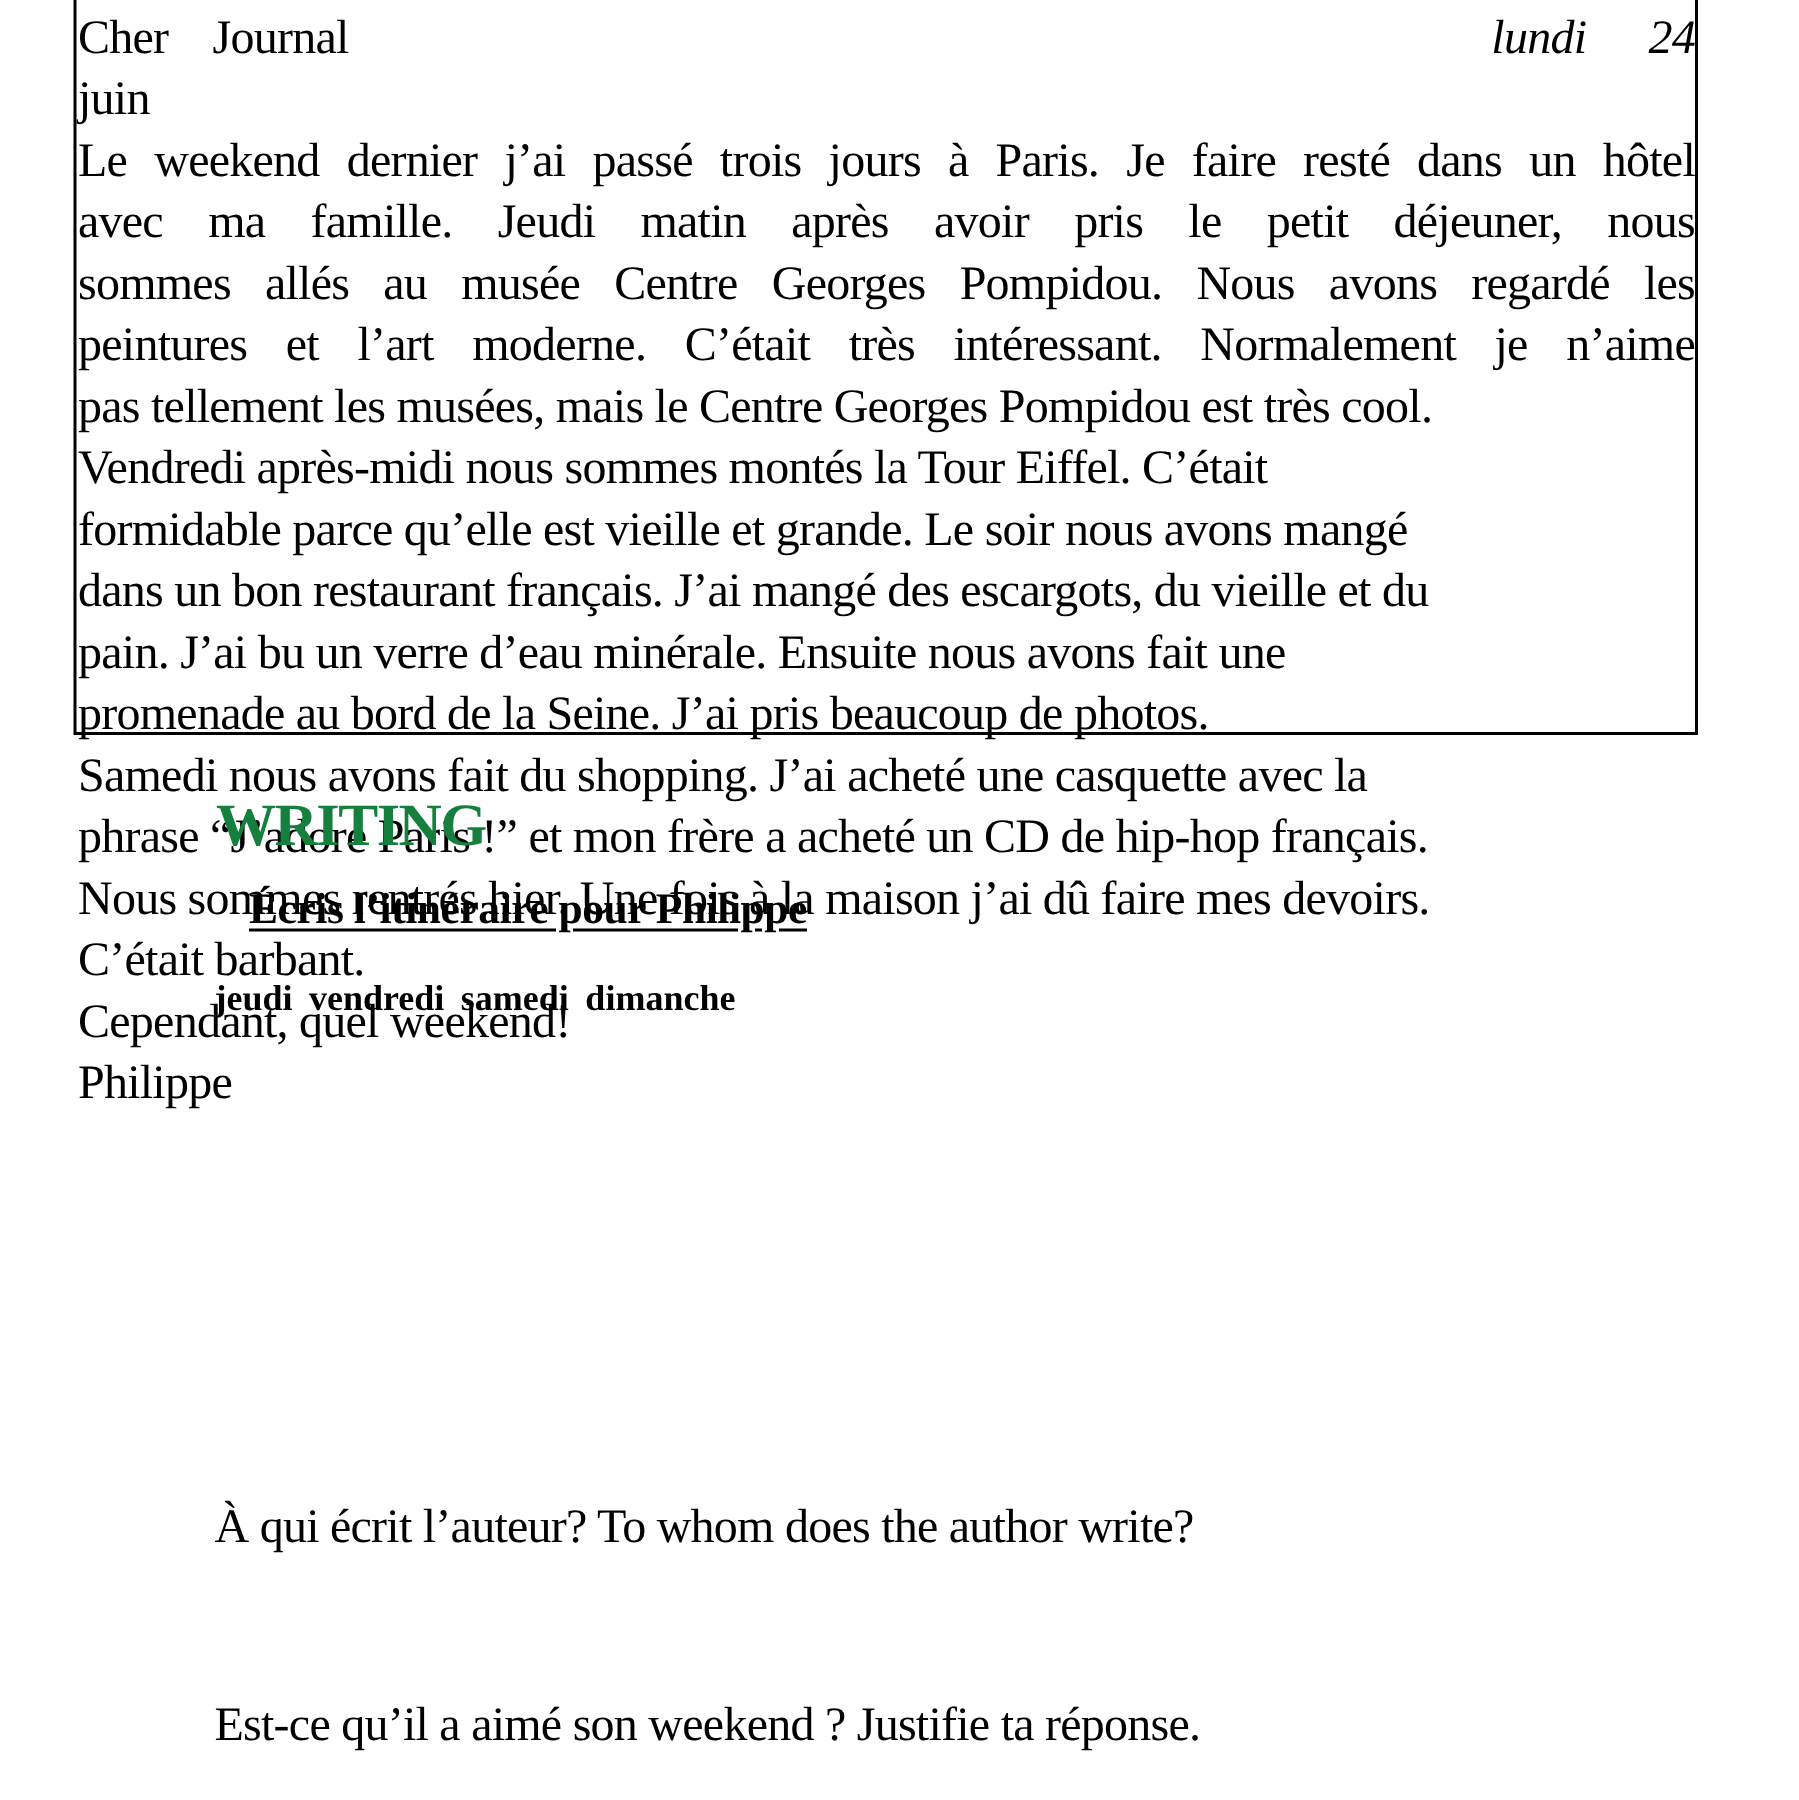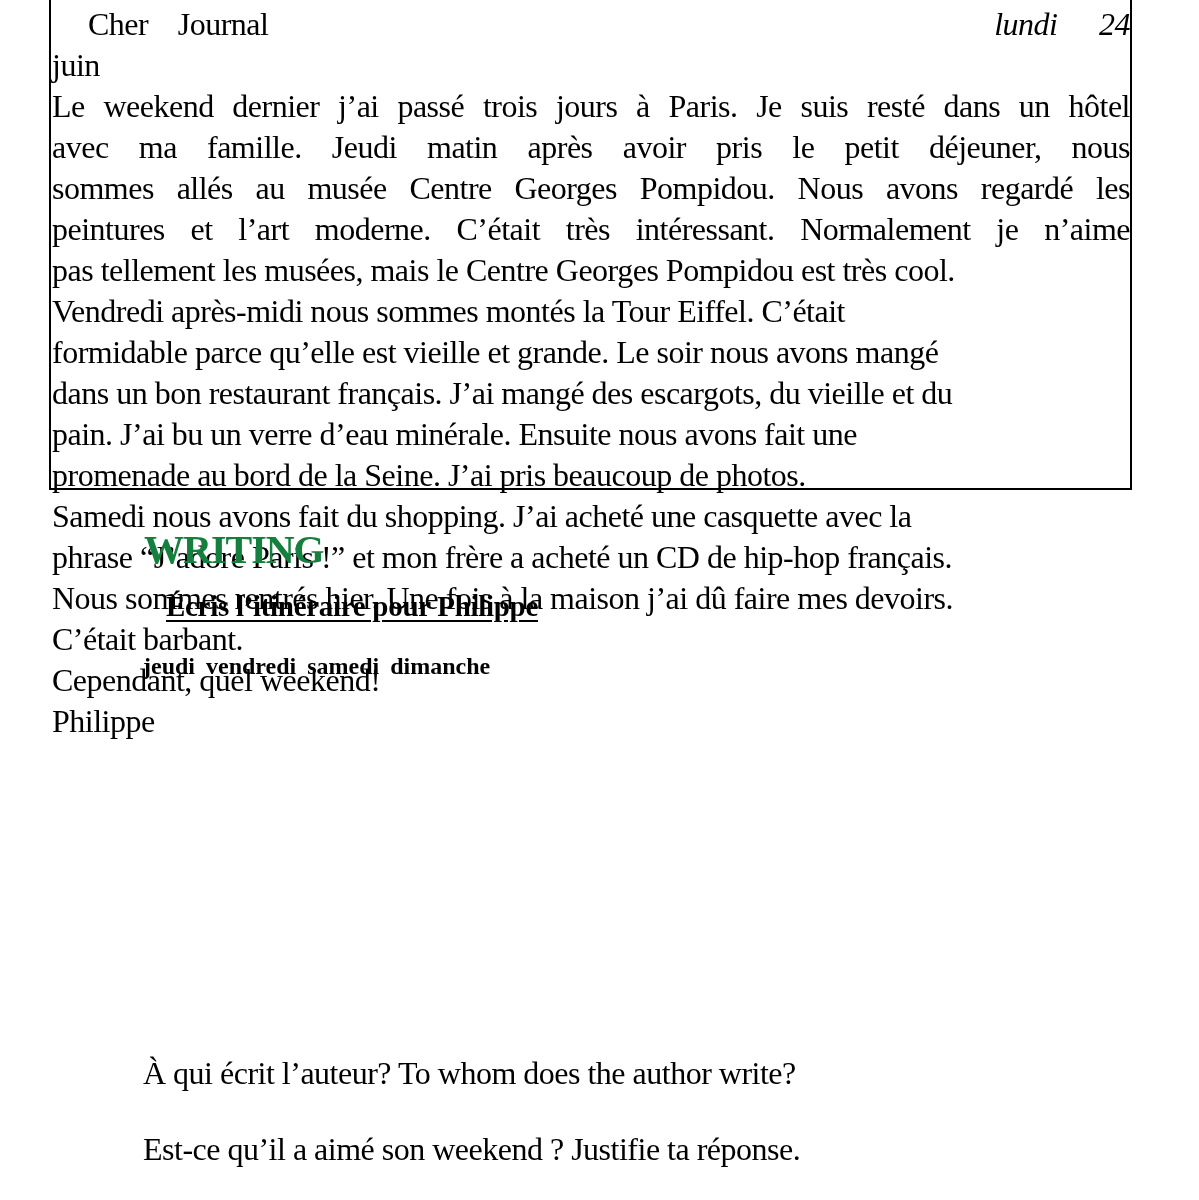--- a/index.html
+++ b/index.html
@@ -24,21 +24,20 @@
     left:52px;top:4px;
     width:1078px;
     font-size:32px;
     line-height:41px;
     letter-spacing:-0.5px;
     white-space:nowrap;
   }
   .hline{
     display:flex;justify-content:space-between;
     height:41px;
-    padding-left:36px;
   }
   .hleft{word-spacing:22px;}
   .hright{word-spacing:34px;font-style:italic;}
   .jline{height:41px;}
   .jline.j{
     text-align:justify;
     text-align-last:justify;
     white-space:normal;
     overflow:hidden;
   }
@@ -68,38 +67,38 @@
     word-spacing:5px;
     margin-top:28px;
   }
   .question{
     position:absolute;
     left:143px;
     font-size:32px;line-height:1.1;
     letter-spacing:-0.5px;
     white-space:nowrap;
   }
-  .q1{top:1056px;}
+  .q1{top:1000px;}
   .q2{top:1120px;margin-top:12px;}
 </style>
 </head>
 <body>
 
 <div class="page">
 
   <div class="journal-box"></div>
 
   <div class="journal">
     <div class="hline">
       <span class="hleft">Cher Journal</span>
       <span class="hright">lundi 24</span>
     </div>
     <div>
         <div class="jline">juin</div>
-        <div class="jline j">Le weekend dernier j’ai passé trois jours à Paris. Je suis resté dans un hôtel</div>
+        <div class="jline j">Le weekend dernier j’ai passé trois jours à Paris. Je faire resté dans un hôtel</div>
         <div class="jline j">avec ma famille. Jeudi matin après avoir pris le petit déjeuner, nous</div>
         <div class="jline j">sommes allés au musée Centre Georges Pompidou. Nous avons regardé les</div>
         <div class="jline j">peintures et l’art moderne. C’était très intéressant. Normalement je n’aime</div>
         <div class="jline">pas tellement les musées, mais le Centre Georges Pompidou est très cool.</div>
         <div class="jline">Vendredi après-midi nous sommes montés la Tour Eiffel. C’était</div>
         <div class="jline">formidable parce qu’elle est vieille et grande. Le soir nous avons mangé</div>
         <div class="jline">dans un bon restaurant français. J’ai mangé des escargots, du vieille et du</div>
         <div class="jline">pain. J’ai bu un verre d’eau minérale. Ensuite nous avons fait une</div>
         <div class="jline">promenade au bord de la Seine. J’ai pris beaucoup de photos.</div>
         <div class="jline">Samedi nous avons fait du shopping. J’ai acheté une casquette avec la</div>

